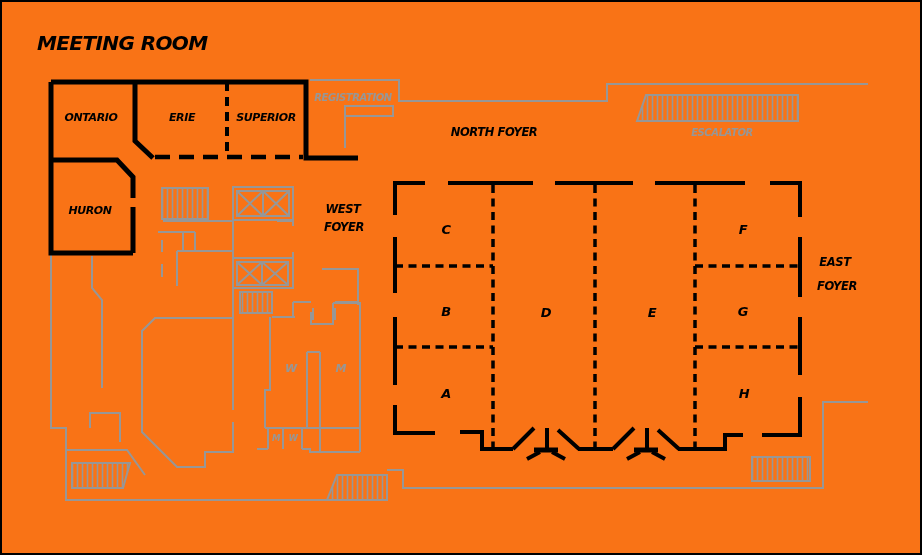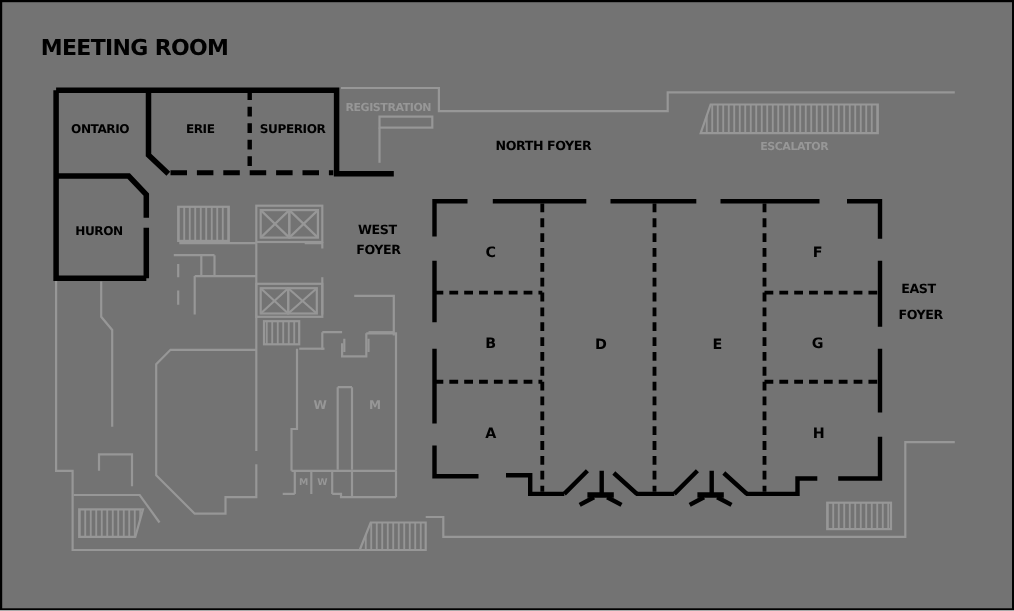--- a/index.html
+++ b/index.html
@@ -1,16 +1,16 @@
 <!DOCTYPE html>
 <html><head>
 <meta charset="utf-8">
 <style>
   html,body{margin:0;padding:0;background:#ffffff;}
-  .plan-wrap{width:922px;height:555px;position:relative;background:#737373;}
+  .plan-wrap{width:922px;height:555px;position:relative;background:#f97316;font-style:italic;}
   svg{display:block;}
   text{font-family:"DejaVu Sans","Liberation Sans",sans-serif;font-weight:bold;fill:#000;}
   .t-title{font-size:20px;letter-spacing:-0.6px;}
   .lbl{font-size:11px;letter-spacing:-0.4px;text-anchor:middle;}
   .lbl-md{font-size:11.5px;letter-spacing:-0.4px;text-anchor:middle;}
   .sec{font-size:13px;letter-spacing:-0.4px;text-anchor:middle;}
   .grey{fill:#979797;}
   .t-sm{font-size:10px;letter-spacing:-0.4px;text-anchor:middle;}
   .t-xs{font-size:8.5px;letter-spacing:-0.3px;text-anchor:middle;}
   .t-wm{font-size:11px;text-anchor:middle;}

